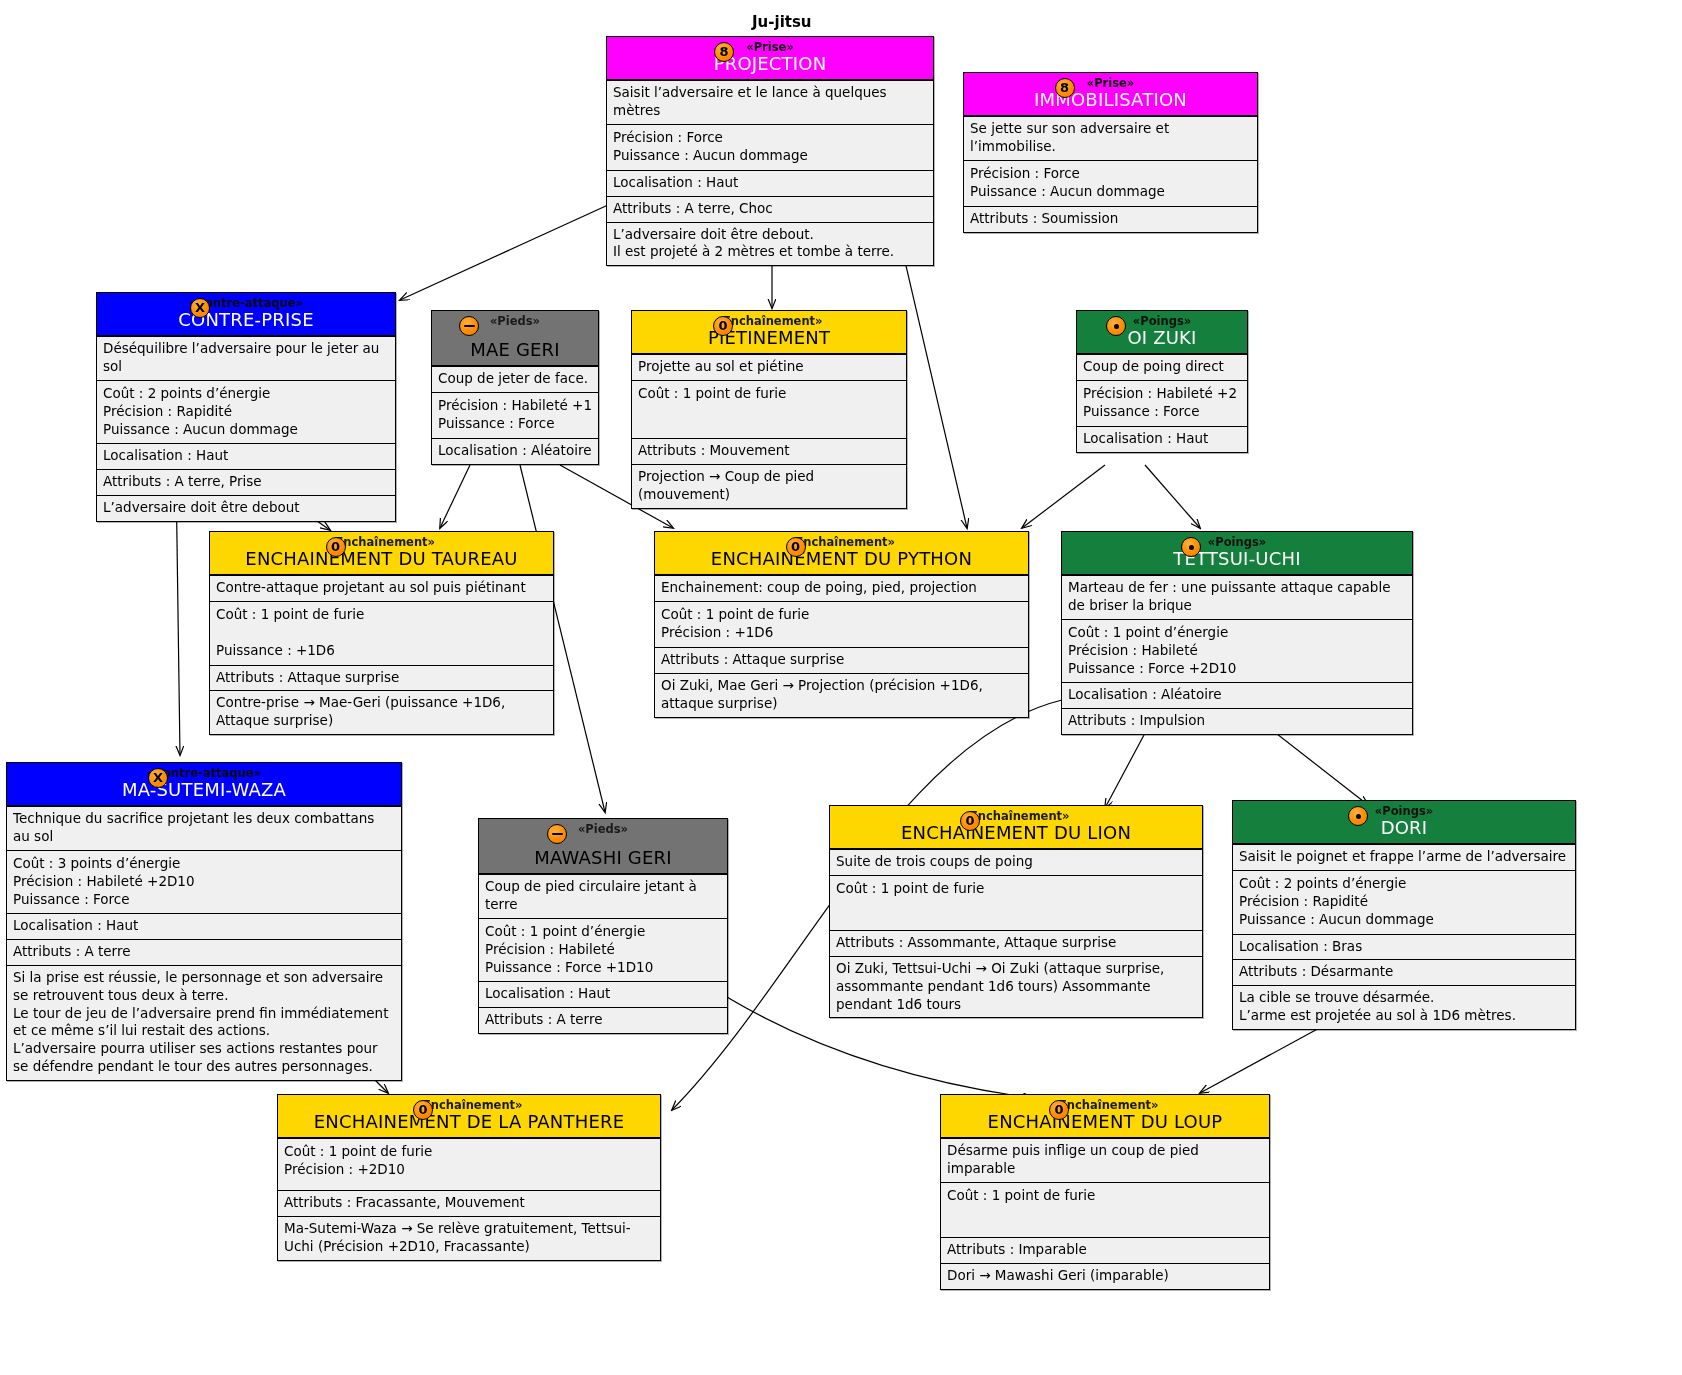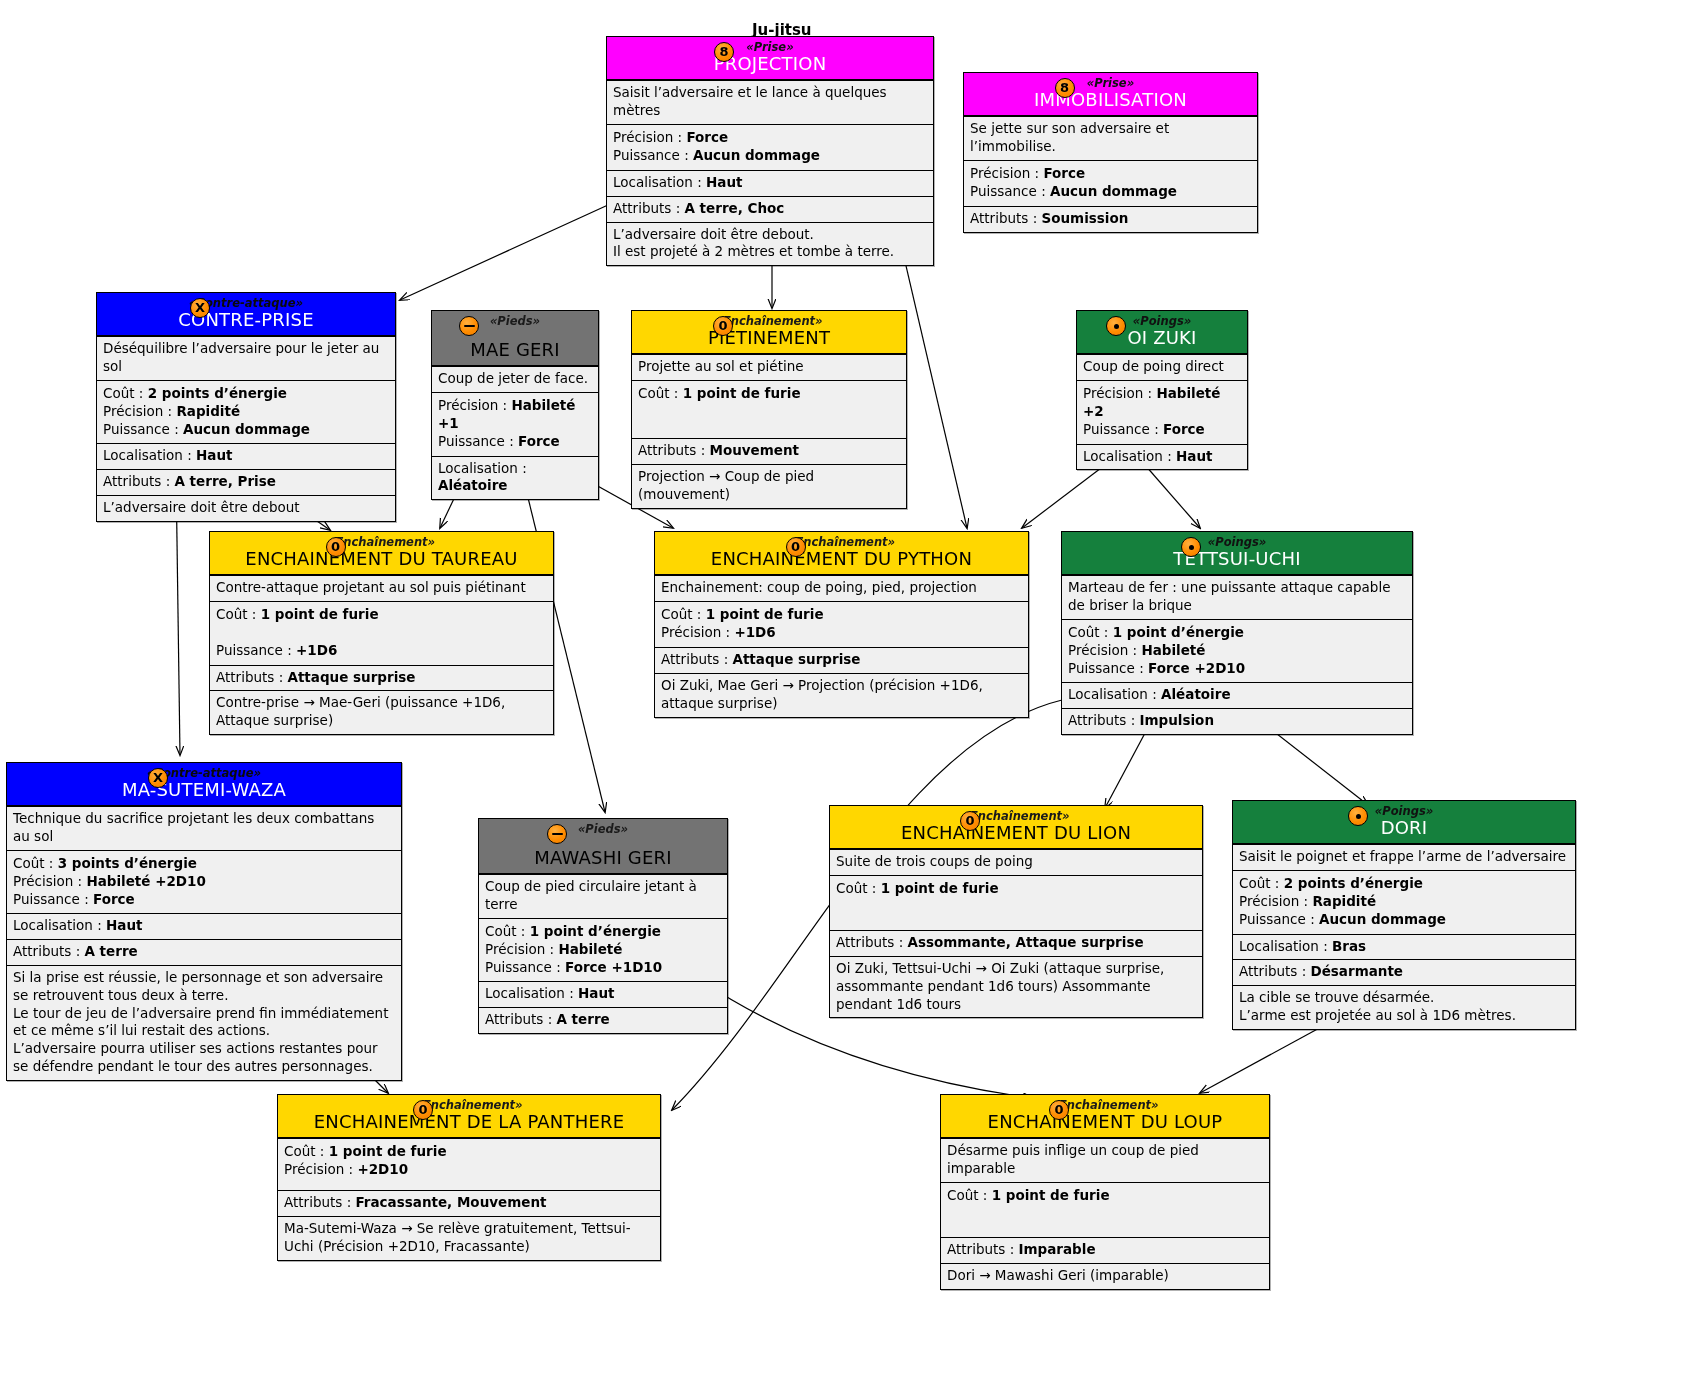--- a/index.html
+++ b/index.html
@@ -32,21 +32,20 @@
     position:relative;
     text-align:center;
     padding:4px 2px 5px 2px;
     line-height:1.05;
     border-bottom:1px solid #000;
     box-sizing:border-box;
   }
   .node .stereo{
     display:block;
     font-size:11.5px;
-    font-style:italic;
     font-weight:bold;
     line-height:1.1;
     color:#1a1a1a;
   }
   .node .nm{
     display:block;
     font-size:18px;
     line-height:1.15;
     letter-spacing:0.2px;
   }
@@ -94,30 +93,30 @@
   .node .sec{
     border-top:1px solid #000;
     background:#f0f0f0;
     padding:4px 6px 5px 6px;
     font-size:13.5px;
     line-height:1.32;
     color:#000;
     box-sizing:border-box;
   }
   .node .sec:first-of-type{border-top:none;}
-  .node .sec b{font-weight:bold;}
+  .node .sec b{font-weight:normal;}
   .node .sec.pad{min-height:46px;}
   .node .sec.tight{padding-top:3px;padding-bottom:4px;}
 </style>
 </head>
 <body>
 
 <div id="diagram">
 
-  <div class="doc-title" style="left:752px;top:21px;">Ju-jitsu</div>
+  <div class="doc-title" style="left:752px;top:13px;">Ju-jitsu</div>
 
   <svg id="edges" viewBox="0 0 1682 1375">
     <defs>
       <marker id="arw" markerWidth="11" markerHeight="11" refX="9.4" refY="4" orient="auto" markerUnits="userSpaceOnUse">
         <path d="M0,0 L10,4 L0,8" fill="none" stroke="#000" stroke-width="1.2"></path>
       </marker>
     </defs>
     <g fill="none" stroke="#000000" stroke-width="1.2" marker-end="url(#arw)">
       <path d="M608,205 L400,300"></path>
       <path d="M772,240 L772,308"></path>

